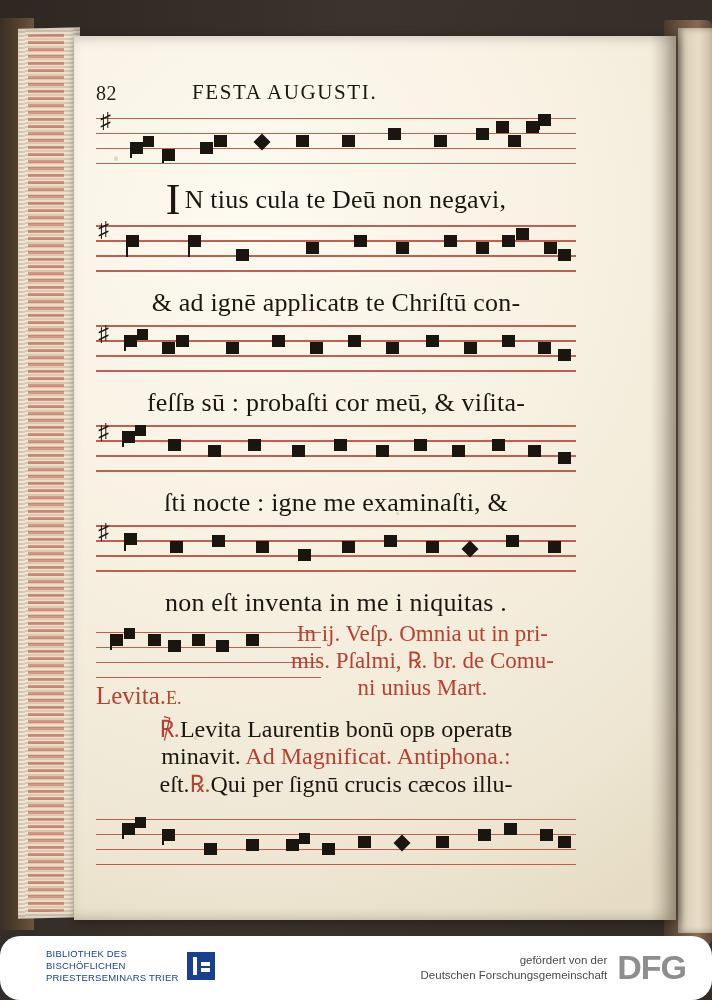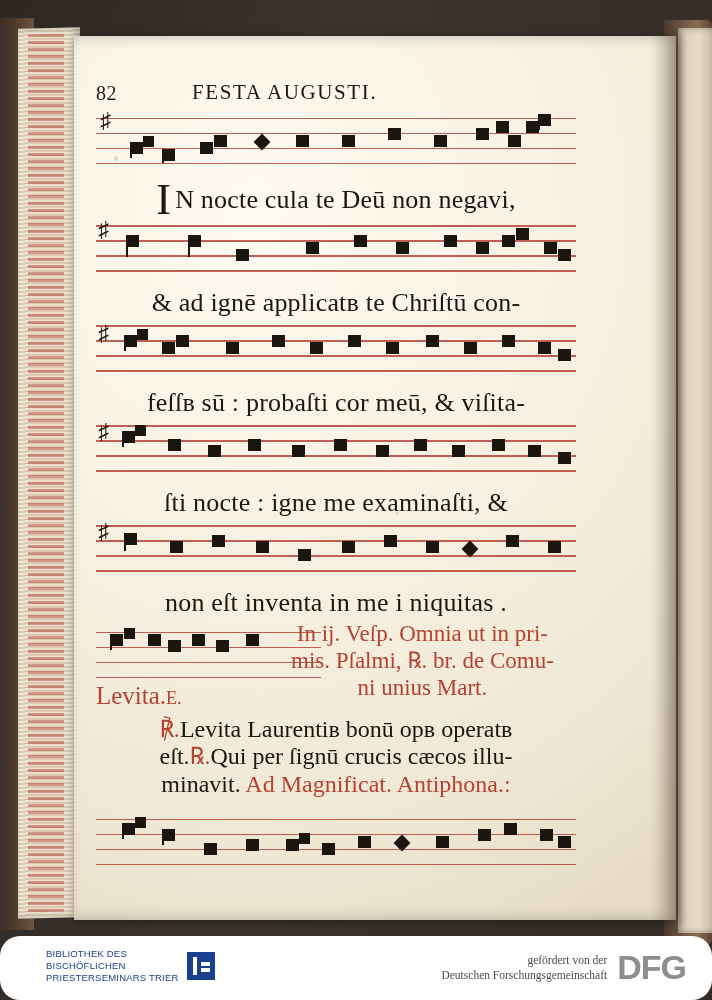--- a/index.html
+++ b/index.html
@@ -276,21 +276,21 @@
     position:absolute; left:14px; top:10px;
     width:9px; height:4px; background:#fff;
     box-shadow: 0 6px 0 0 #fff;
   }
   .dfg {
     position: absolute;
     right: 26px; top: 12px;
     display:flex; align-items:center; gap:10px;
   }
   .dfg-text {
-    font-family: Liberation Serif, serif;
+    font-family: Liberation Sans, sans-serif;
     font-size: 11.5px;
     line-height: 1.3;
     color: #4a4a4a;
     text-align: right;
   }
   .dfg-mark {
     font-family: "Liberation Sans", sans-serif;
     font-weight: bold;
     font-size: 34px;
     letter-spacing: -1px;
@@ -343,21 +343,21 @@
       <div class="nb" style="left:292px;top:14px;"></div>
       <div class="nb" style="left:338px;top:21px;"></div>
       <div class="nb" style="left:380px;top:14px;"></div>
       <div class="nb" style="left:412px;top:21px;"></div>
       <div class="nb" style="left:400px;top:7px;"></div>
       <div class="nb" style="left:430px;top:7px;"></div>
       <div class="nb" style="left:442px;top:0px;"></div>
       <div class="stem" style="left:442px;top:0px;height:16px;"></div>
     </div>
     <div class="chant-text">
-      <span class="dropcap">I</span><span>N nocte cula  te Deū non negavi,</span>
+      <span class="dropcap">I</span><span>N tius cula  te Deū non negavi,</span>
     </div>
 
     <div class="staff">
       <div class="line l0"></div>
       <div class="line l1"></div>
       <div class="line l2"></div>
       <div class="line l3"></div>
       <div class="clef" style="left:2px;top:-2px;">♯</div>
       <div class="nb" style="left:30px;top:14px;"></div>
       <div class="stem" style="left:30px;top:14px;height:22px;"></div>
@@ -465,24 +465,24 @@
         <div>mis. Pſalmi, ℞. br. de Comu-</div>
         <div>ni unius Mart.</div>
       </div>
     </div>
 
     <div>
       <div class="mixed-line">
         <span class="rubric">℟.</span><span>Levita Laurentiʙ bonū opʙ operatʙ</span>
       </div>
       <div class="mixed-line">
+        <span>minavit.</span> <span class="rubric">Ad Magnificat. Antiphona.:</span>
+      </div>
+      <div class="mixed-line">
         <span>eſt.</span><span class="rubric">℞.</span><span>Qui per  ſignū  crucis cæcos illu-</span>
-      </div>
-      <div class="mixed-line">
-        <span>minavit.</span> <span class="rubric">Ad Magnificat. Antiphona.:</span>
       </div>
     </div>
 
     <div class="staff" style="margin-top:16px;">
       <div class="line l0"></div>
       <div class="line l1"></div>
       <div class="line l2"></div>
       <div class="line l3"></div>
       <div class="nb" style="left:26px;top:8px;"></div>
       <div class="nb sm" style="left:39px;top:2px;"></div>

